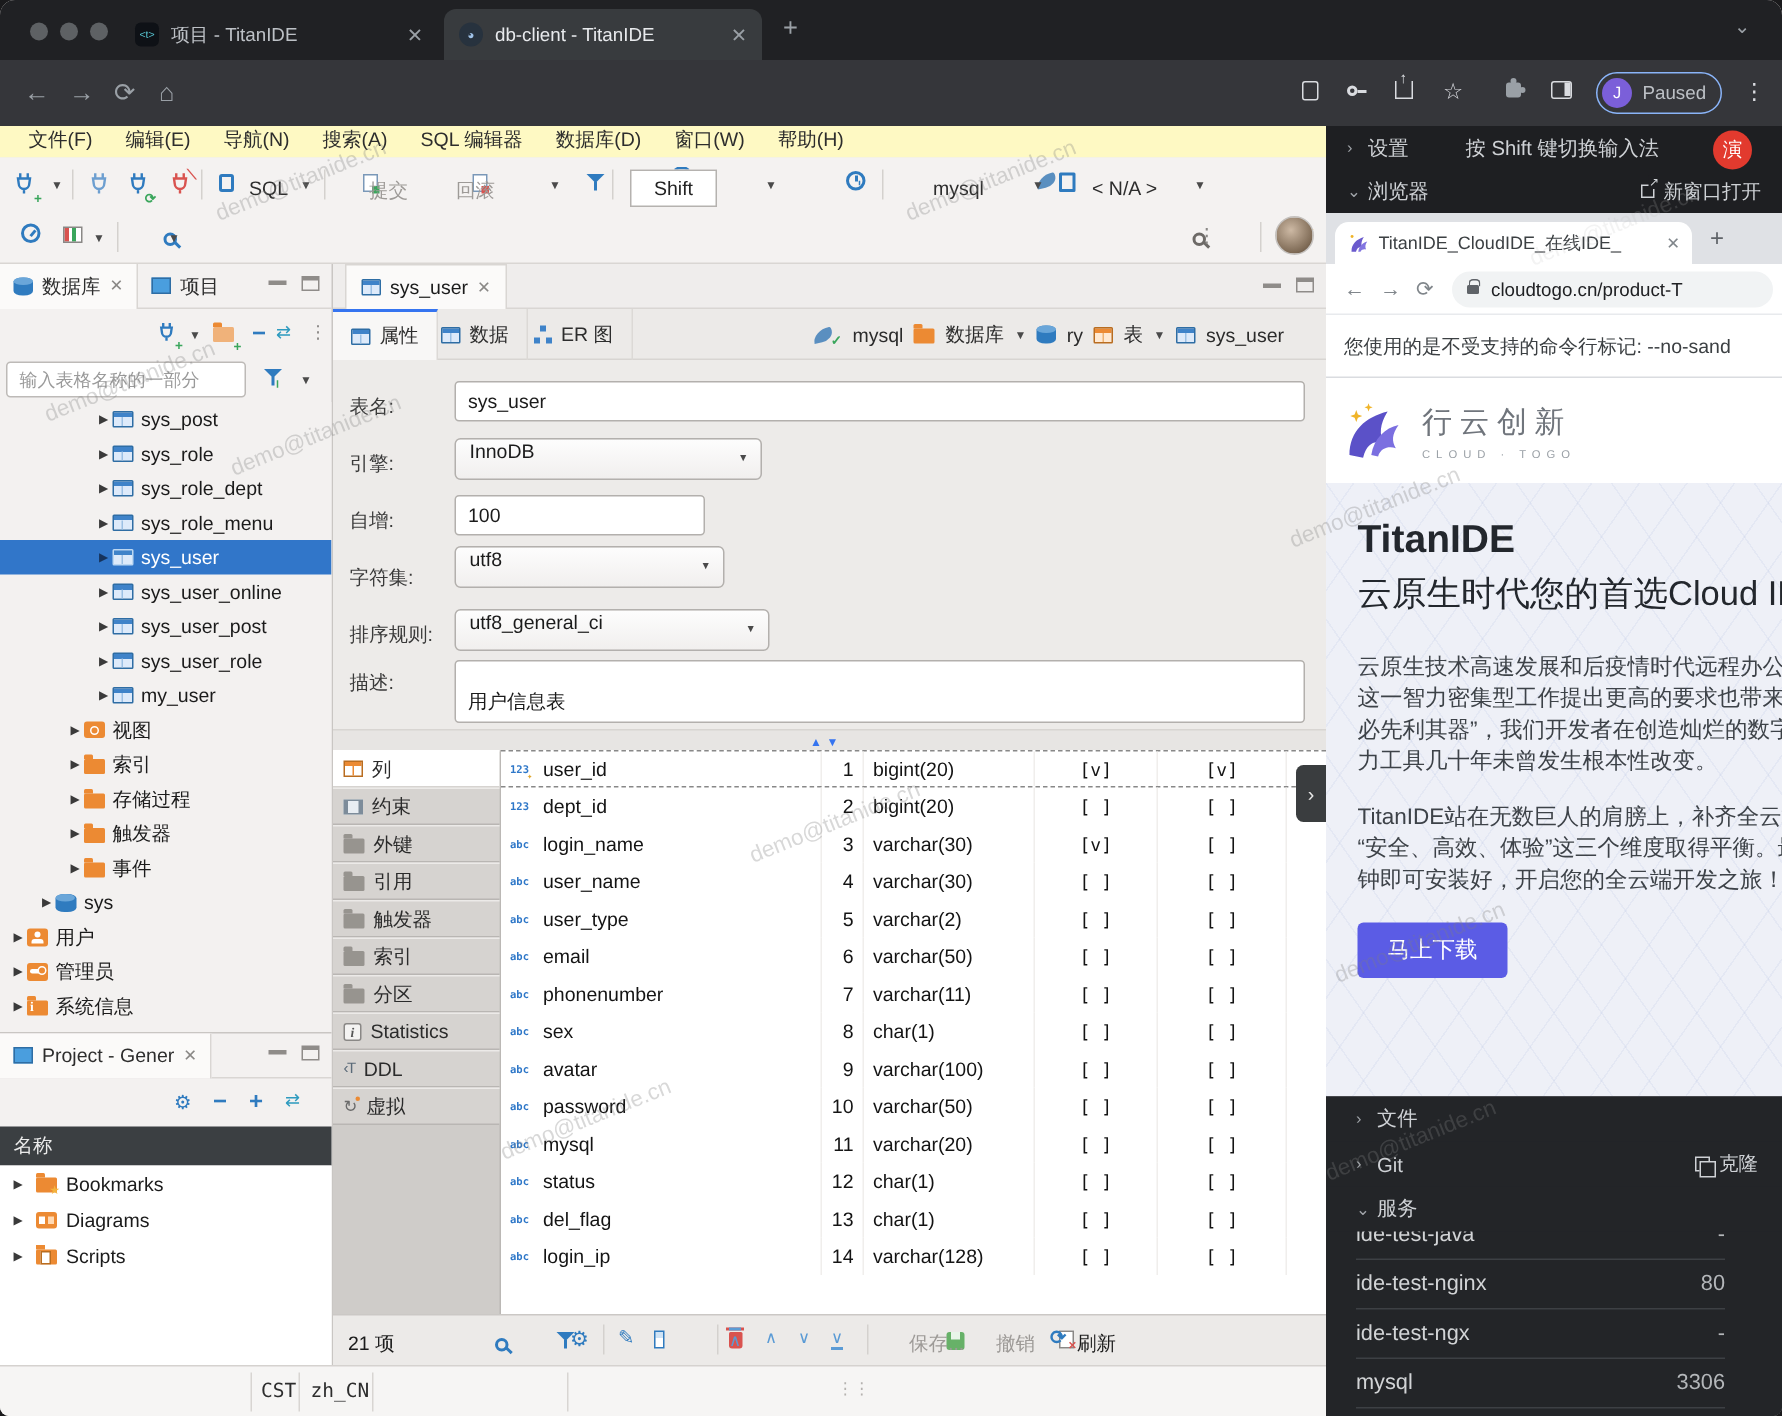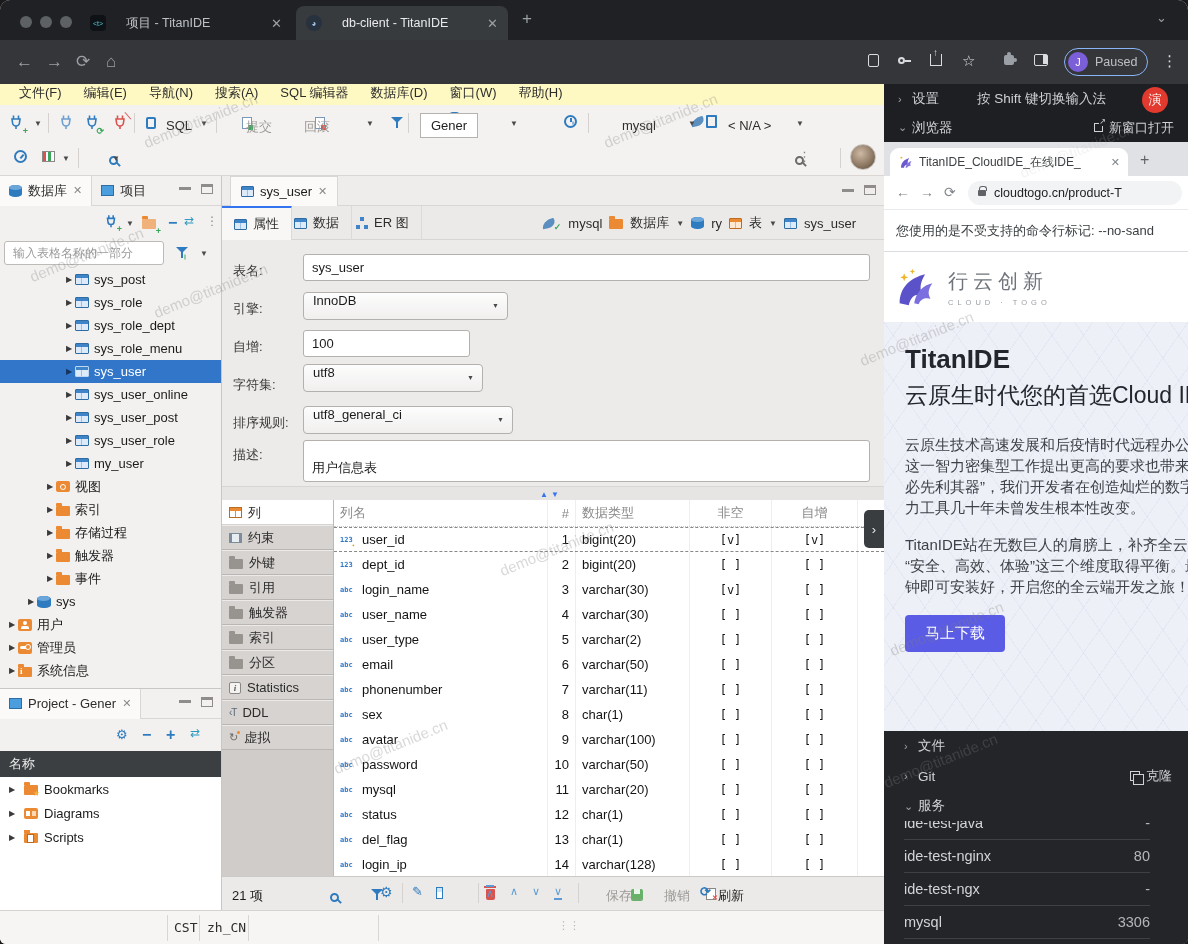--- a/index.html
+++ b/index.html
@@ -8,21 +8,21 @@
   .abs{position:absolute;}
   .nowrap{white-space:nowrap;overflow:hidden;}
 
   
   .bt-strip{left:0;top:0;width:1188px;height:40px;background:#202124;}
   .dot{width:12px;height:12px;border-radius:50%;background:#5e6164;display:inline-block;margin-right:8px;}
   .btab{top:6px;height:34px;border-radius:8px 8px 0 0;display:flex;align-items:center;padding:0 10px;font-size:12.5px;color:#bdc1c6;}
   .btab.active{background:#383b3e;color:#e8eaed;}
   .btab .fav{width:16px;height:16px;border-radius:4px;background:#0e1116;color:#58c7d4;font-size:7px;display:flex;align-items:center;justify-content:center;margin-right:8px;flex:0 0 16px;}
   .btab .fav.round{border-radius:50%;background:#27323e;color:#9fc2e8;font-size:8px;}
-  .btab .ttl{flex:1;overflow:hidden;white-space:nowrap;margin-left:12px;}
+  .btab .ttl{flex:1;overflow:hidden;white-space:nowrap;}
   .btab .x{color:#9aa0a6;margin-left:8px;font-size:13px;}
   .bt-nav{left:0;top:40px;width:1188px;height:44px;background:#35363a;}
   .navic{position:absolute;top:12px;color:#9aa0a6;font-size:17px;line-height:20px;}
   .omnibox{position:absolute;left:134px;top:7px;width:722px;height:30px;background:#202124;border-radius:15px;display:flex;align-items:center;padding:0 14px;font-size:13px;}
   .omnibox .dom{color:#e8eaed;} .omnibox .pth{color:#9aa0a6;}
   .lockg{width:9px;height:7px;background:#9aa0a6;border-radius:1px;position:relative;margin-right:10px;}
   .lockg::before{content:"";position:absolute;left:1.5px;top:-5px;width:6px;height:5px;border:1.5px solid #9aa0a6;border-bottom:none;border-radius:3px 3px 0 0;}
   .chic{position:absolute;top:13px;color:#dadce0;}
   .profpill{position:absolute;left:1064px;top:8px;height:28px;border:1px solid #8ab4f8;border-radius:14px;display:flex;align-items:center;padding:0 10px 0 3px;}
   .avj{width:20px;height:20px;border-radius:50%;background:#7b5fd9;color:#fff;font-size:11px;display:flex;align-items:center;justify-content:center;margin-right:7px;}
@@ -312,21 +312,21 @@
     <span class="tbi dd" style="left:200px;top:14px;">▼</span>
     <span class="sep" style="left:216px;"></span>
     <span class="tbi ic-doc green" style="left:228px;top:10px;"></span>
     <span class="tbtx gray" style="left:246px;">提交</span>
     <span class="tbi ic-doc red" style="left:286px;top:10px;"></span>
     <span class="tbtx gray" style="left:304px;">回滚</span>
     <span class="tbi ic-funnel" style="left:348px;"></span>
     <span class="tbi dd" style="left:366px;top:14px;">▼</span>
     <span class="tbi ic-lockb" style="left:388px;top:5px;"></span>
     <span class="sep" style="left:408px;"></span>
-    <div class="autobox">Gener</div>
+    <div class="autobox">Shift</div>
     <span class="tbi ic-clock" style="left:490px;"></span>
     <span class="tbi dd" style="left:510px;top:14px;">▼</span>
     <span class="sep" style="left:588px;"></span>
     <span class="tbi ic-dolphin" style="left:598px;"></span>
     <span class="tbtx" style="left:622px;">mysql</span>
     <span class="tbi dd" style="left:688px;top:14px;">▼</span>
     <span class="tbi" style="left:706px;top:10px;width:11px;height:13px;border:2px solid #2f7bbf;border-radius:1px;"></span>
     <span class="tbtx" style="left:728px;">&lt; N/A &gt;</span>
     <span class="tbi dd" style="left:796px;top:14px;">▼</span>
   </div>
@@ -612,27 +612,20 @@
     <span class="cnicon ic-ddl">‹T</span>
     <span>DDL</span>
   </div>
       <div class="cnitem">
     <span class="cnicon ic-virtual">↻</span>
     <span>虚拟</span>
   </div>
     </div>
 
   <div class="abs coltable">
-    <div class="chead" id="chead">
-        <div class="cc">列名</div>
-        <div class="cc r">#</div>
-        <div class="cc">数据类型</div>
-        <div class="cc c">非空</div>
-        <div class="cc c">自增</div>
-      </div>
     <div id="cbody">
         <div class="crow sel">
     <div class="cc">
             <span class="dticon pk">123</span>
             <span class="cname">user_id</span>
           </div>
     <div class="cc r">
             <span class="cnum">1</span>
           </div>
     <div class="cc">

